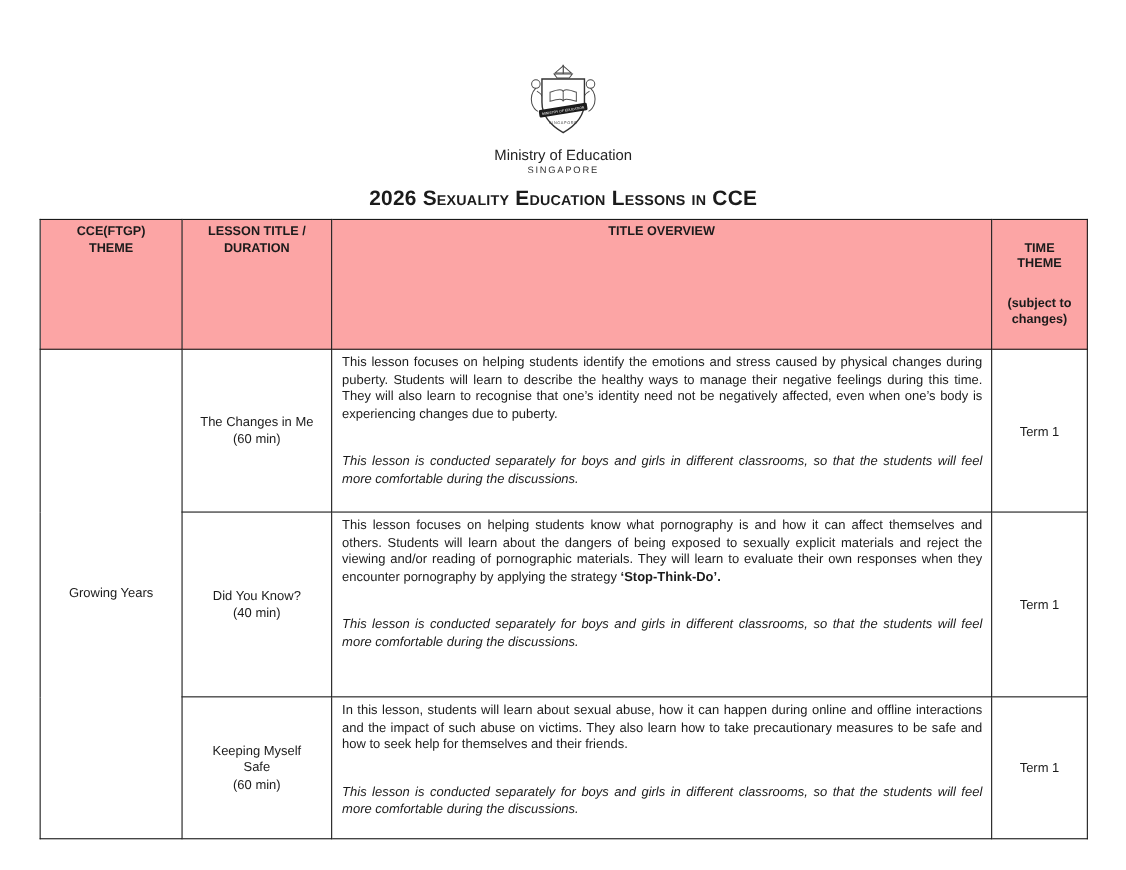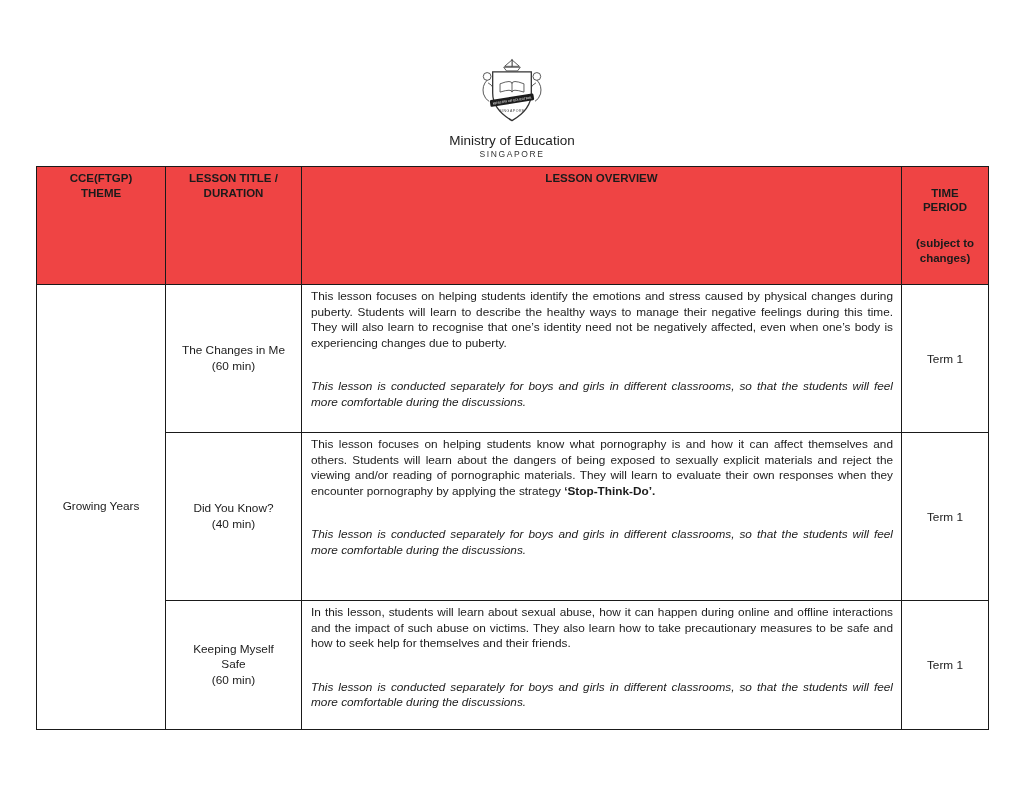--- a/index.html
+++ b/index.html
@@ -24,21 +24,21 @@
     font-size: 32px; font-weight: bold; font-variant: small-caps;
     line-height: 1.0; margin-top: 1px; letter-spacing: 0.5px;
   }
   .doc-table-wrap { padding: 0 36px; margin-top: 7px; }
   table.doc-table {
     border-collapse: collapse; table-layout: fixed;
     width: 952px; font-size: 11.8px; color: #1b1b1b;
   }
   .doc-table th, .doc-table td { border: 1px solid #1a1a1a; }
   .doc-table thead th {
-    background: #ef4444;
+    background: #fca5a5;
     vertical-align: top;
     font-weight: bold;
     font-size: 11.5px;
     line-height: 1.28;
     padding: 4px 3px;
     text-align: center;
     white-space: pre-line;
     height: 58px;
   }
   .tp-note { margin-top: 6px; white-space: pre-line; }
@@ -93,40 +93,41 @@
       </g>
 
       <g transform="rotate(-9 50 46)">
         <rect x="26" y="42" width="48" height="7.5" rx="1.5" fill="#1c1c1c"></rect>
         <text x="50" y="47.4" font-size="3.4" fill="#ffffff" text-anchor="middle" font-family="Liberation Sans, sans-serif">MINISTRY OF EDUCATION</text>
       </g>
       <text x="50" y="59" font-size="3.8" fill="#444444" text-anchor="middle" letter-spacing="0.6" font-family="Liberation Sans, sans-serif">SINGAPORE</text>
     </svg>
     <div class="org-name">Ministry of Education</div>
     <div class="country">SINGAPORE</div>
+    <div class="title-1">2026 Sexuality Education Lessons in CCE</div>
   </div>
 
   <div class="doc-table-wrap">
     <table class="doc-table">
       <colgroup>
         <col style="width:129px">
           <col style="width:136px">
           <col style="width:600px">
           <col style="width:87px">
       </colgroup>
       <thead>
         <tr>
           <th>CCE(FTGP)
 THEME</th>
           <th>LESSON TITLE /
 DURATION</th>
-          <th>LESSON OVERVIEW</th>
+          <th>TITLE OVERVIEW</th>
           <th>
             <div>TIME
-PERIOD</div>
+THEME</div>
             <div class="tp-note">(subject to
 changes)</div>
           </th>
         </tr>
       </thead>
       <tbody>
         <tr class="row-1">
           <td class="cell-theme" rowspan="3">Growing Years</td>
           <td class="cell-title">The Changes in Me
 (60 min)</td>

